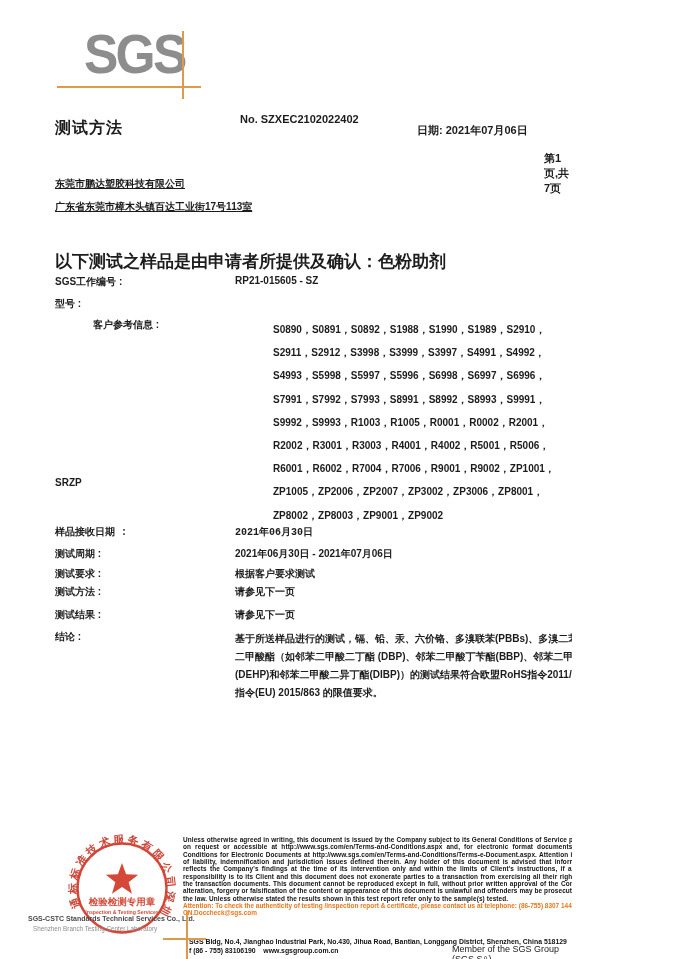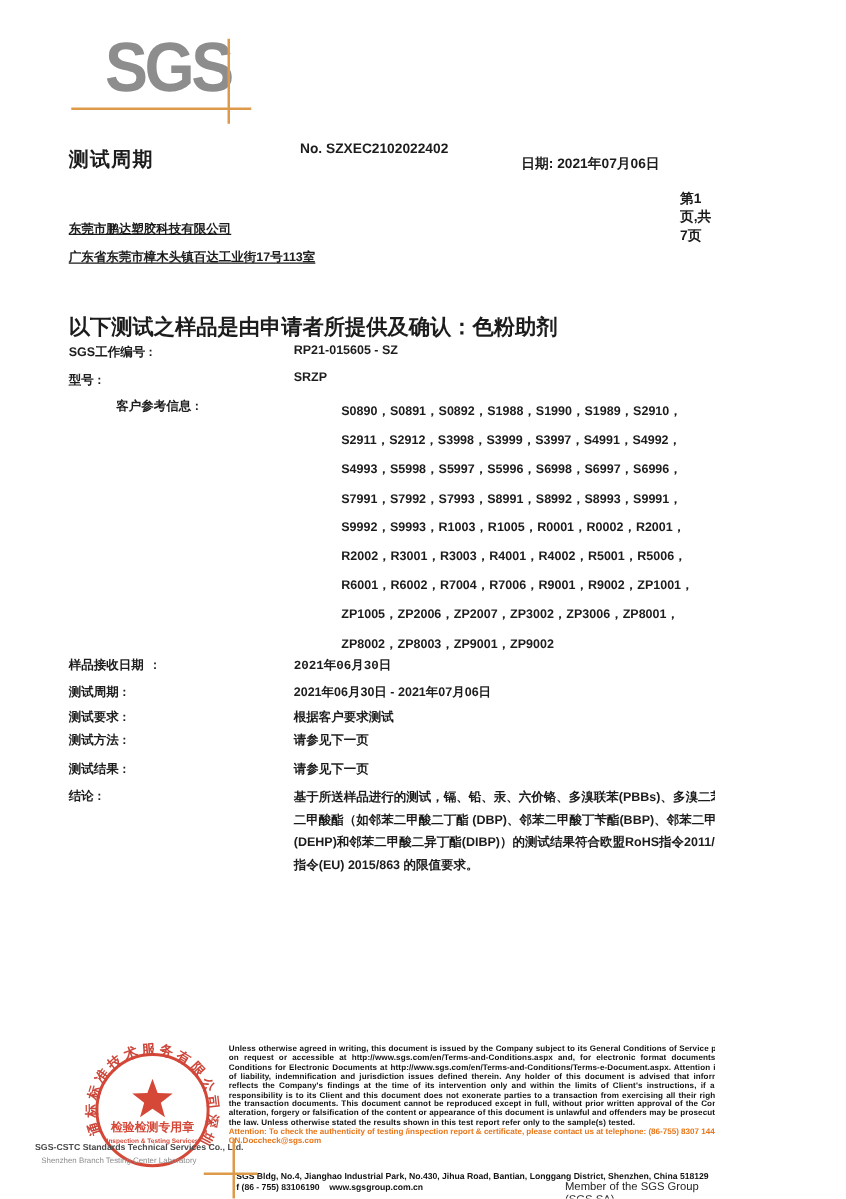--- a/index.html
+++ b/index.html
@@ -25,21 +25,21 @@
 
   .company { position:absolute; left:55px; top:172px; font-size:10px; font-weight:bold; line-height:23px;text-decoration:underline; }
 
   .intro { position:absolute; left:55px; top:250px; font-size:17px; font-weight:bold; }
 
   
   .frow { position:absolute; left:55px; display:flex; font-size:10px; font-weight:bold;gap:12px; }
   .frow .lab { flex:0 0 168px; }
   .frow .val { width:432px; }
   .row-job    { top:275px; }
-  .row-model  { top:297px; }
+  .row-model  { top:297px;flex-direction:column; }
   .row-ref    { top:318px;margin-left:38px; }
   .row-ref .val div { line-height:23.2px; }
   .row-recv   { top:525px;font-family:Liberation Mono, monospace; }
   .row-period { top:547px; }
   .row-req    { top:567px; }
   .row-method { top:585px; }
   .row-result { top:608px; }
   .row-concl  { top:630px; }
   .row-concl .val { width:428px; line-height:18px; }
 
@@ -63,21 +63,21 @@
 </style>
 </head>
 <body>
 
 <div class="page">
 
   <div class="logo-text">SGS</div>
   <div class="crosshair-v"></div>
   <div class="crosshair-h"></div>
 
-  <div class="title">测试周期</div>
+  <div class="title">测试方法</div>
   <div class="report-no">No. SZXEC2102022402</div>
   <div class="hdr-date">日期: 2021年07月06日</div>
   <div class="hdr-page">第1页,共7页</div>
 
   <div class="company">
     <div>东莞市鹏达塑胶科技有限公司</div>
     <div>广东省东莞市樟木头镇百达工业街17号113室</div>
   </div>
 
   <div class="intro">以下测试之样品是由申请者所提供及确认：色粉助剂</div>

